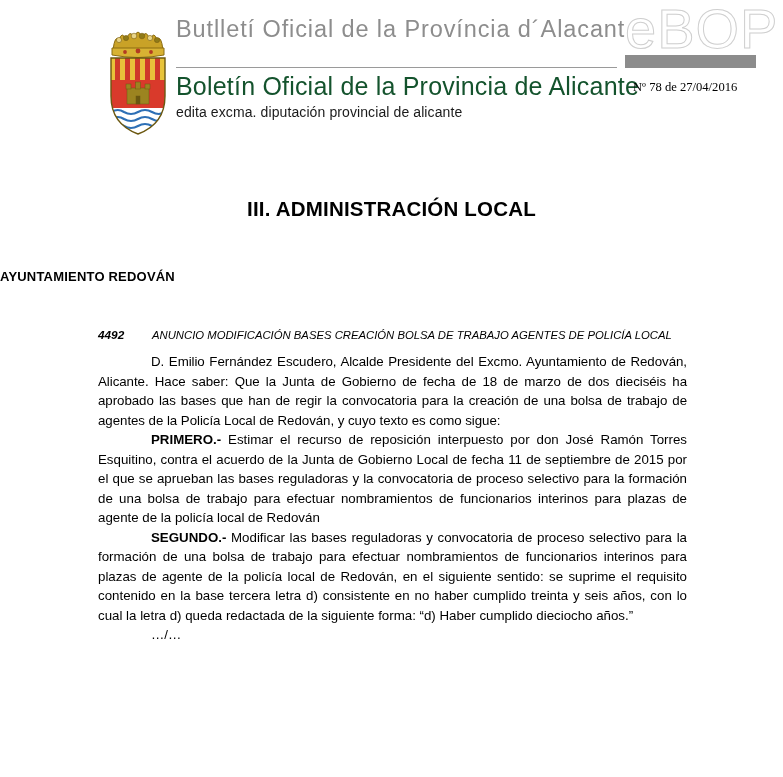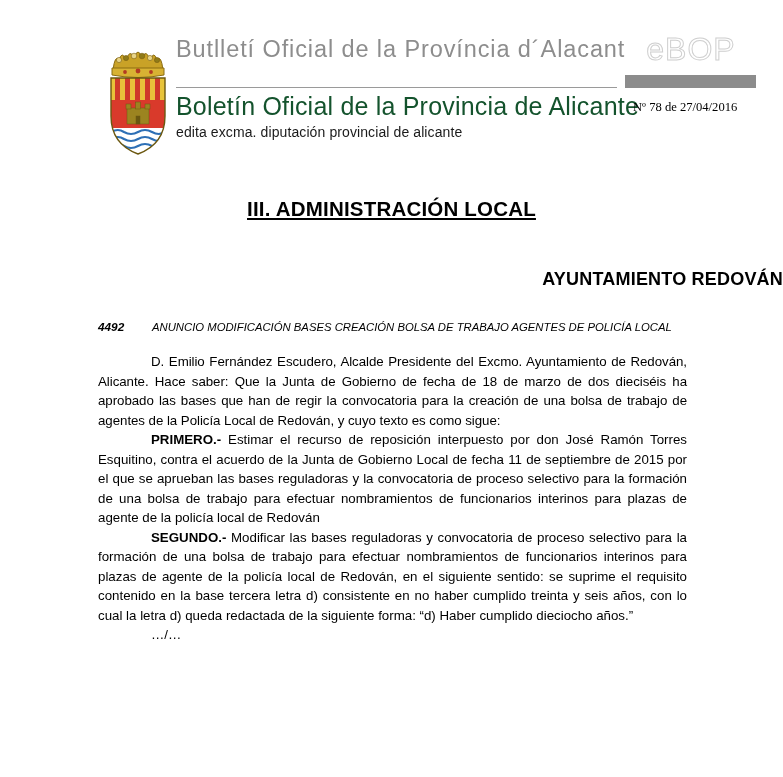--- a/index.html
+++ b/index.html
@@ -16,21 +16,20 @@
     color: #000;
   }
 
   
   .masthead {
     position: absolute;
     left: 0;
     top: 0;
     width: 783px;
     height: 140px;
-    margin-top: 20px;
   }
 
   .crest {
     position: absolute;
     left: 103px;
     top: 16px;
     width: 70px;
     height: 120px;
   }
 
@@ -91,21 +90,21 @@
     top: 6px;
     width: 132px;
     height: 62px;
   }
   .ebop-text {
     position: absolute;
     left: 0;
     top: 0;
     width: 132px;
     height: 48px;
-    font-size: 32px;
+    font-size: 56px;
     line-height: 46px;
     letter-spacing: 1px;
     color: transparent;
     -webkit-text-stroke: 1px #cfcfcf;
     font-family: "Liberation Sans", sans-serif;
     font-weight: 400;
     text-align: center;
   }
   .ebop-bar {
     position: absolute;
@@ -133,35 +132,34 @@
     top: 140px;
     width: 783px;
   }
 
   .section-title {
     text-align: center;
     font-size: 20.5px;
     font-weight: bold;
     letter-spacing: 0.2px;
     margin-top: 57px;
-    text-decoration: underline;
   }
 
   .org-title {
-    text-align: right;
-    font-size: 18px;
+    text-align: left;
+    font-size: 13px;
     font-weight: bold;
     letter-spacing: 0.2px;
     margin-top: 48px;
   }
 
   .ref-line {
     position: absolute;
     left: 98px;
-    top: 180px;
+    top: 188px;
     width: 600px;
     font-style: italic;
     font-size: 11.3px;
     white-space: nowrap;
   }
   .ref-num {
     font-weight: bold;
     font-style: italic;
     font-size: 11.8px;
     display: inline-block;

